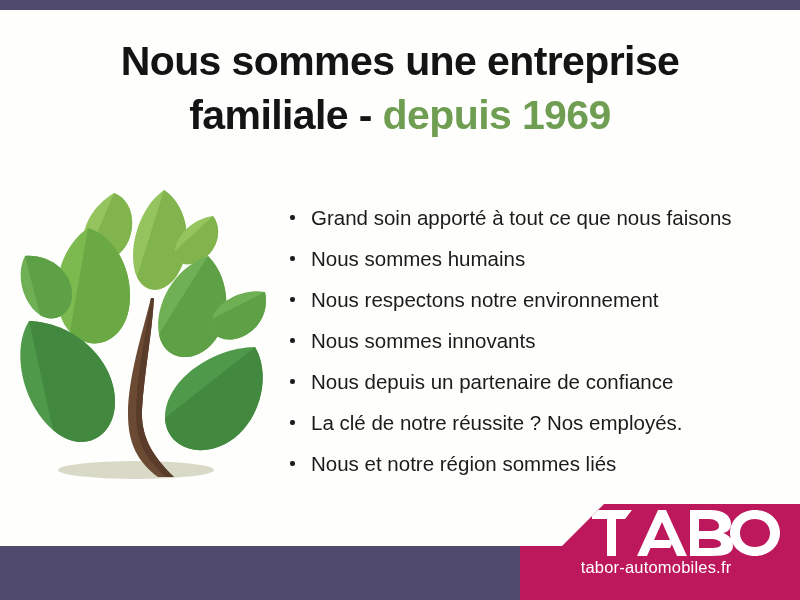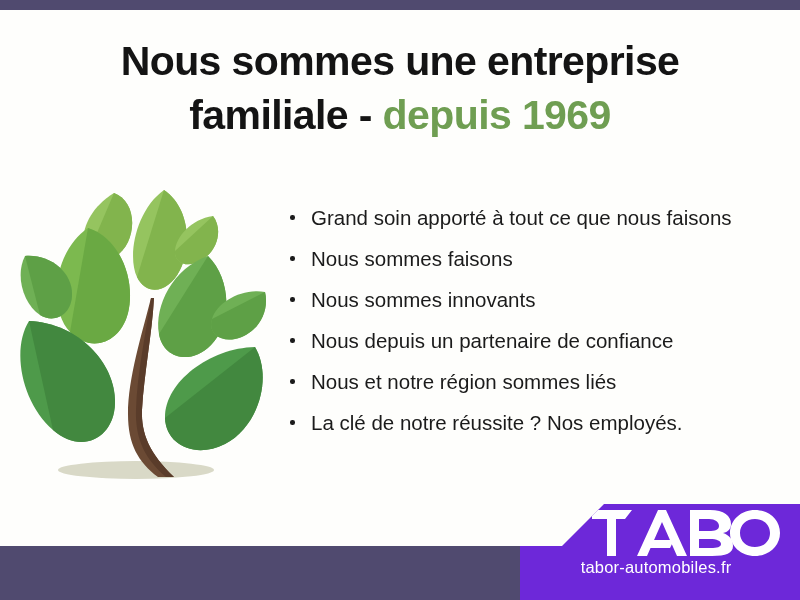--- a/index.html
+++ b/index.html
@@ -41,21 +41,21 @@
     background: #504a6f;
   }
 
   
   .logo-panel {
     position: absolute;
     left: 520px;
     top: 504px;
     width: 280px;
     height: 96px;
-    background: #6d28d9;
+    background: #be185d;
     clip-path: polygon(42px 42px, 84px 0px, 280px 0px, 280px 96px, 0px 96px, 0px 42px);
     z-index: 4;
   }
   .logo-inner {
     position: absolute;
     left: 0;
     top: 0;
     width: 280px;
     height: 96px;
   }
@@ -206,37 +206,41 @@
     <span>familiale - </span><span class="accent">depuis 1969</span>
   </div>
 
   <ul class="bullets">
     <li>
       <span class="dot"></span>
       <span>Grand soin apporté à tout ce que nous faisons</span>
     </li>
     <li>
       <span class="dot"></span>
-      <span>Nous sommes faisons</span>
+      <span>Nous sommes humains</span>
+    </li>
+    <li>
+      <span class="dot"></span>
+      <span>Nous respectons notre environnement</span>
     </li>
     <li>
       <span class="dot"></span>
       <span>Nous sommes innovants</span>
     </li>
     <li>
       <span class="dot"></span>
       <span>Nous depuis un partenaire de confiance</span>
     </li>
     <li>
       <span class="dot"></span>
+      <span>La clé de notre réussite ? Nos employés.</span>
+    </li>
+    <li>
+      <span class="dot"></span>
       <span>Nous et notre région sommes liés</span>
-    </li>
-    <li>
-      <span class="dot"></span>
-      <span>La clé de notre réussite ? Nos employés.</span>
     </li>
   </ul>
 
   <div class="band-bottom"></div>
 
   <div class="logo-panel">
     <div class="logo-inner">
 
       <div class="logo-wordmark">
         <svg viewBox="0 0 190 46" width="190" height="46" xmlns="http://www.w3.org/2000/svg">

